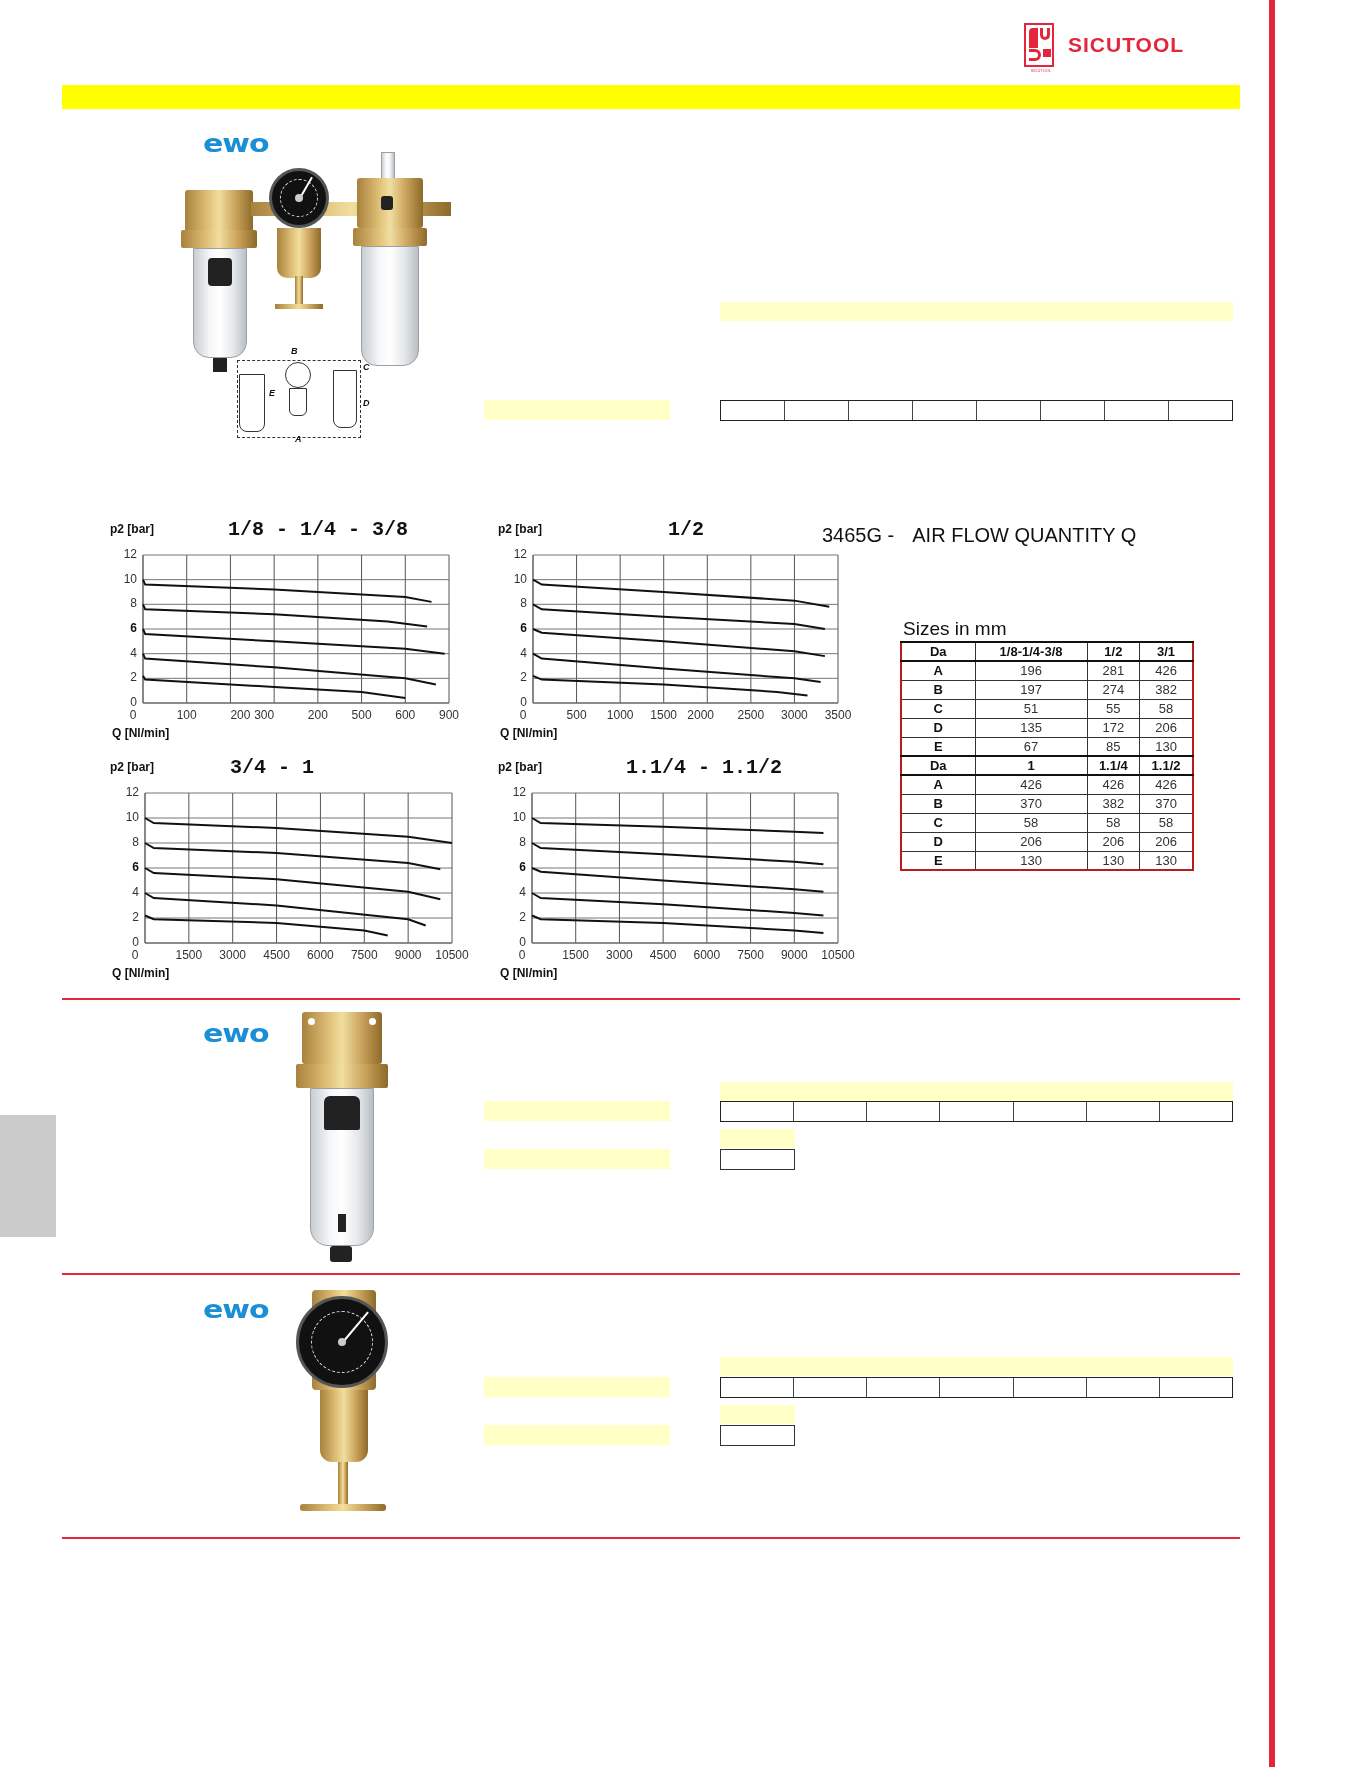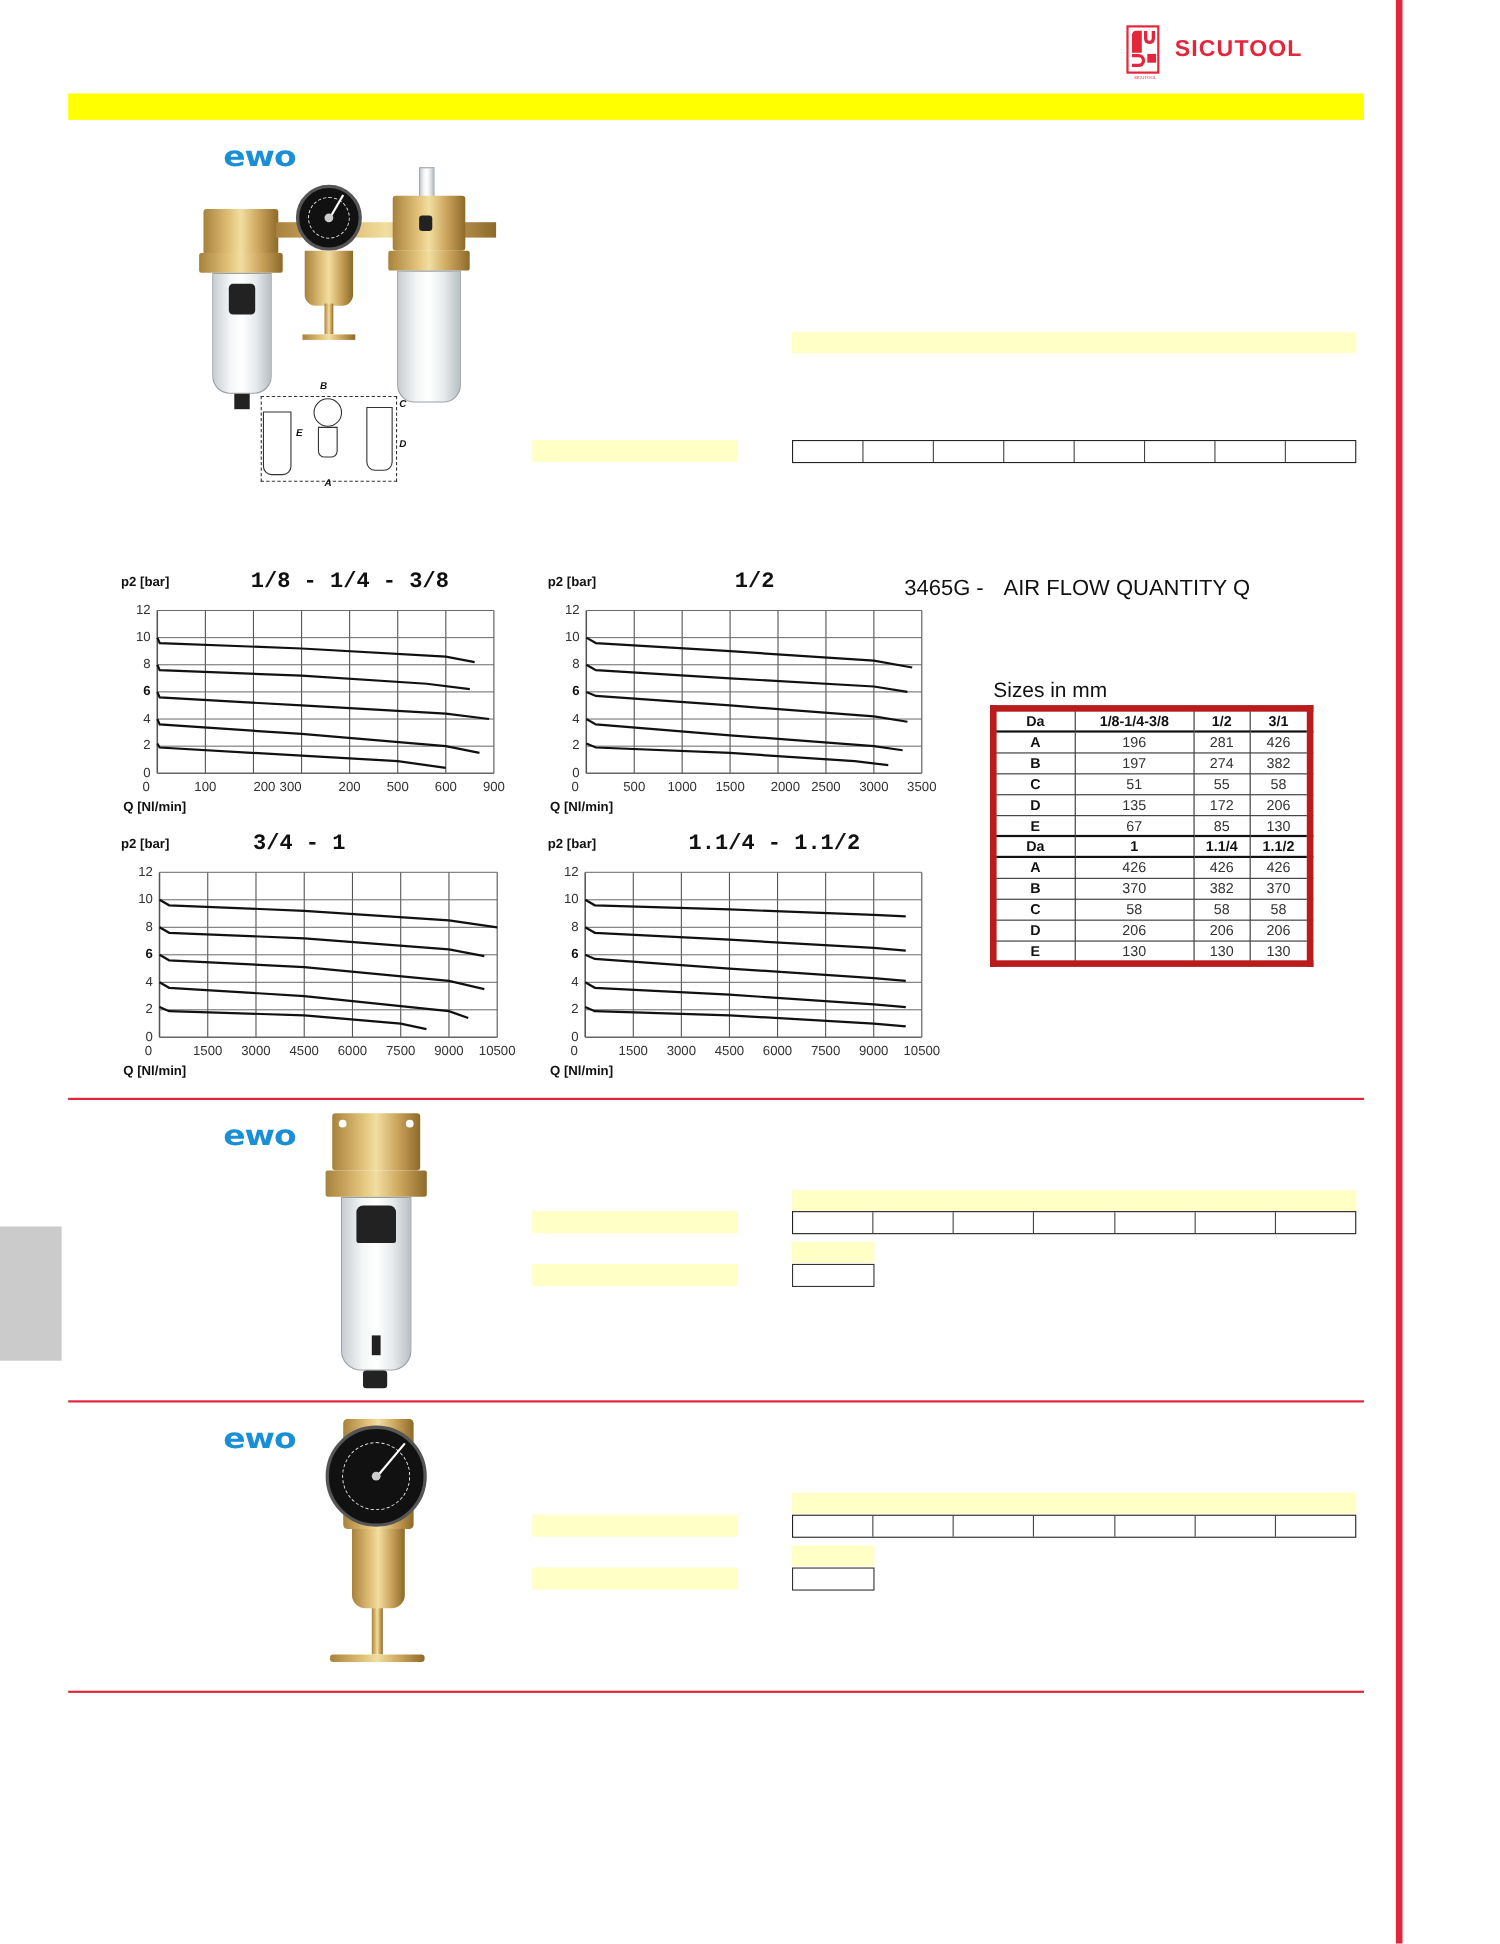--- a/index.html
+++ b/index.html
@@ -51,21 +51,21 @@
 
   .flow-title { position: absolute; left: 822px; top: 524px; font-size: 20px; white-space: nowrap; }
   .flow-title .code { margin-right: 18px; }
 
   
   .sizes-caption { position: absolute; left: 903px; top: 618px; font-size: 19px; }
   table.sizes { position: absolute; left: 900px; top: 641px; width: 294px; border-collapse: collapse; font-size: 13px; }
   table.sizes td { border: 1px solid #333; text-align: center; height: 19px; line-height: 17px; color: #333; }
   table.sizes td.key { font-weight: bold; color: #111; width: 74px; }
   table.sizes tr.head td { font-weight: bold; color: #111; border-top: 2px solid #111; border-bottom: 2px solid #111; }
-  table.sizes { border: 6px solid #b91c1c; padding-left: 20px; }
+  table.sizes { border: 2px solid #b91c1c; padding-left: 20px; }
 </style>
 </head>
 <body>
 
 <div class="brand">
   <div class="brand-mark">
     <div class="m1"></div>
       <div class="m2"></div>
       <div class="m3"></div>
       <div class="m4"></div>
@@ -206,21 +206,21 @@
     <div class="tick" style="left: 9px; width: 20px; text-align: right; top: 152.333px;">2</div>
     <div class="tick" style="left: 9px; width: 20px; text-align: right; top: 127.667px;">4</div>
     <div class="tick bold" style="left: 9px; width: 20px; text-align: right; top: 103px;">6</div>
     <div class="tick" style="left: 9px; width: 20px; text-align: right; top: 78.3333px;">8</div>
     <div class="tick" style="left: 9px; width: 20px; text-align: right; top: 53.6667px;">10</div>
     <div class="tick" style="left: 9px; width: 20px; text-align: right; top: 29px;">12</div>
     <div class="tick" style="left: 5px; width: 40px; text-align: center; top: 190px;">0</div>
     <div class="tick" style="left: 58.5714px; width: 40px; text-align: center; top: 190px;">500</div>
     <div class="tick" style="left: 102.143px; width: 40px; text-align: center; top: 190px;">1000</div>
     <div class="tick" style="left: 145.714px; width: 40px; text-align: center; top: 190px;">1500</div>
-    <div class="tick" style="left: 189.286px; width: 40px; text-align: right; top: 190px;">2000</div>
+    <div class="tick" style="left: 189.286px; width: 40px; text-align: left; top: 190px;">2000</div>
     <div class="tick" style="left: 232.857px; width: 40px; text-align: center; top: 190px;">2500</div>
     <div class="tick" style="left: 276.429px; width: 40px; text-align: center; top: 190px;">3000</div>
     <div class="tick" style="left: 320px; width: 40px; text-align: center; top: 190px;">3500</div>
     <div class="chart-xlabel" style="left: 2px; top: 208px;">Q [Nl/min]</div>
   </div>
 <div class="chart" id="chart2" style="left:110px; top:756px; width:370px; height:230px;">
     <div class="chart-ylabel" style="left: 0px; top: 4px;">p2 [bar]</div>
     <div class="chart-title" style="left: 120px; top: 0px;">3/4 - 1</div>
     <svg width="370" height="230">
       <line x1="35" x2="35" y1="37" y2="187" stroke="#555" stroke-width="1.4"></line>

